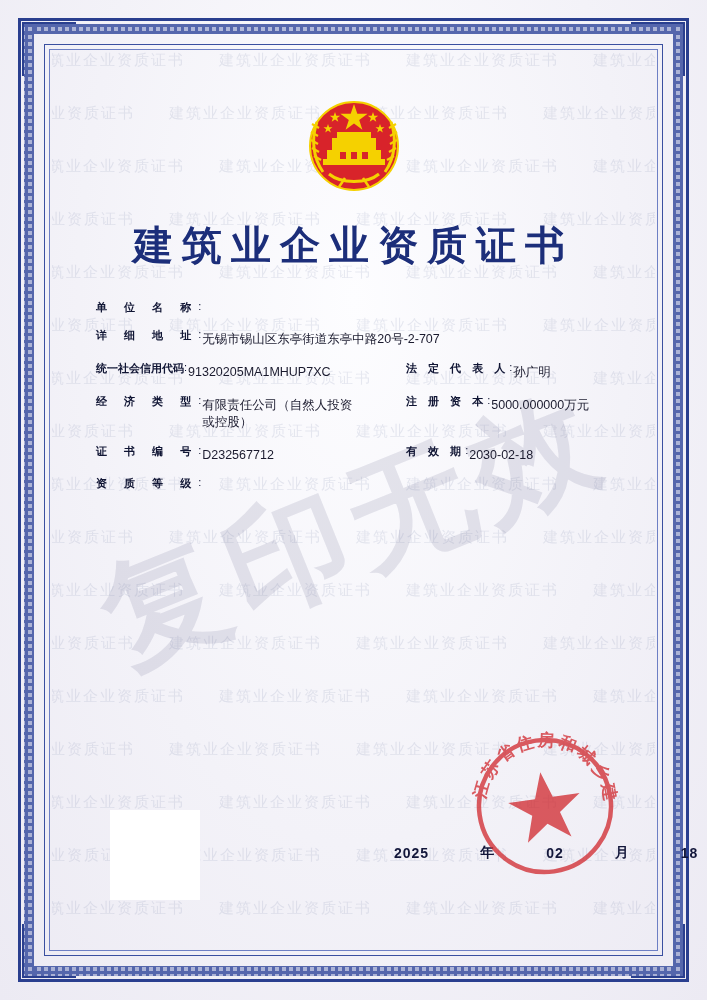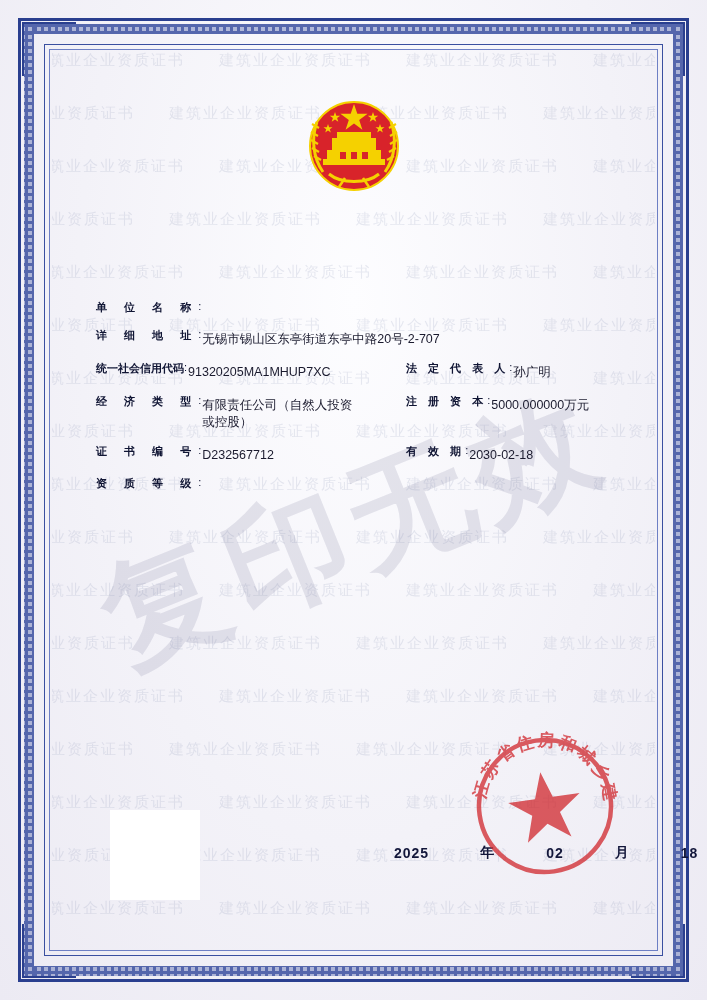--- a/index.html
+++ b/index.html
@@ -250,20 +250,21 @@
         <polygon points="81,36 82.1,39.2 85.5,39.2 82.8,41.2 83.8,44.4 81,42.4 78.2,44.4 79.2,41.2 76.5,39.2 79.9,39.2" fill="#f5d100"></polygon>
 
         <path d="M30 86 C42 96 68 96 80 86" stroke="#f5d100" stroke-width="3" fill="none"></path>
         <path d="M46 90 l-6 9 M64 90 l6 9" stroke="#f5d100" stroke-width="2.5" fill="none"></path>
       </g>
     </svg>
   </div>
 
   <div class="wm-big">复印无效</div>
 
+  <div class="title">建筑业企业资质证书</div>
 
   <div class="fields">
 
     <div class="frow">
       <span class="flabel sp4">单 位 名 称</span>
       <span class="flabel fcolon">:</span>
     </div>
 
     <div class="frow">
       <span class="flabel sp4">详 细 地 址</span>

